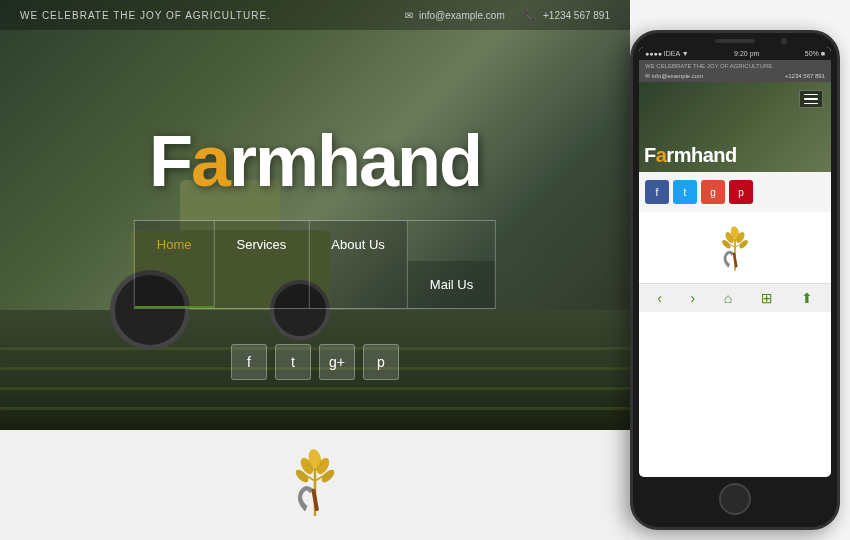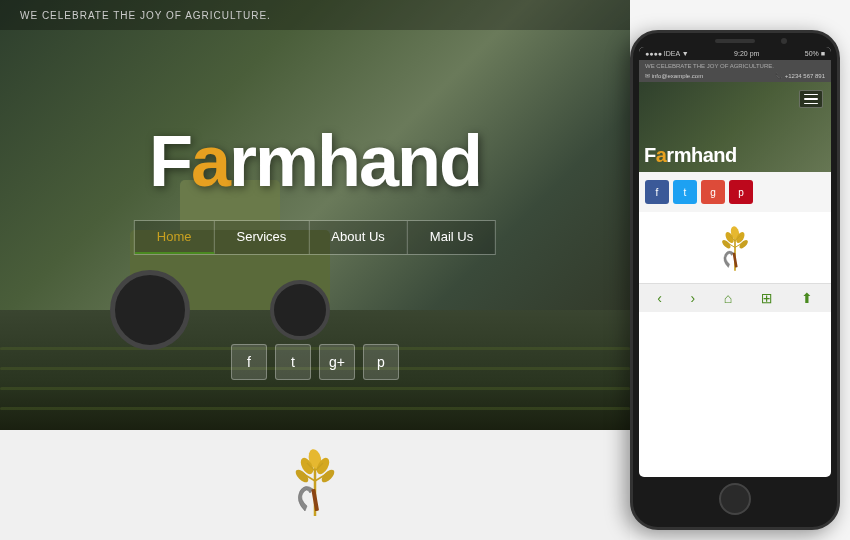--- a/index.html
+++ b/index.html
@@ -140,29 +140,29 @@
     .nav-bar {
       position: absolute;
       top: 220px;
       left: 50%;
       transform: translateX(-50%);
       display: flex;
       border: 1px solid rgba(255,255,255,0.3);
       z-index: 10;
     }
     .nav-item {
-      padding: 8px 22px;
+      padding: 16px 22px;
       color: white;
       font-size: 13px;
       cursor: pointer;
       border-right: 1px solid rgba(255,255,255,0.3);
       white-space: nowrap;
       background: rgba(0,0,0,0.2);
     }
-    .nav-item:last-child { border-right: none; }
+    .nav-item:last-child { border-right: none; margin-top: 40px; }
     .nav-item.active {
       color: #c8a020;
       border-bottom: 2px solid #4a8a20;
     }
 
     
     .social-bar {
       position: absolute;
       bottom: 50px;
       left: 50%;
@@ -405,20 +405,30 @@
 
     <div class="tractor-scene">
       <div class="tractor-cab"></div>
       <div class="tractor-body"></div>
       <div class="tractor-wheel-back"></div>
       <div class="tractor-wheel-front"></div>
     </div>
 
     <div class="top-bar">
       <span class="top-tagline">WE CELEBRATE THE JOY OF AGRICULTURE.</span>
+      <div class="top-contact">
+        <span>
+          <span class="contact-icon">✉</span>
+          <span>info@example.com</span>
+        </span>
+        <span>
+          <span class="contact-icon">📞</span>
+          <span>+1234 567 891</span>
+        </span>
+      </div>
     </div>
 
     <div class="brand-title">
       <span>F</span><span class="brand-accent">a</span><span>rmhand</span>
     </div>
 
     <nav class="nav-bar">
       <div class="nav-item active">Home</div>
       <div class="nav-item">Services</div>
       <div class="nav-item">About Us</div>

